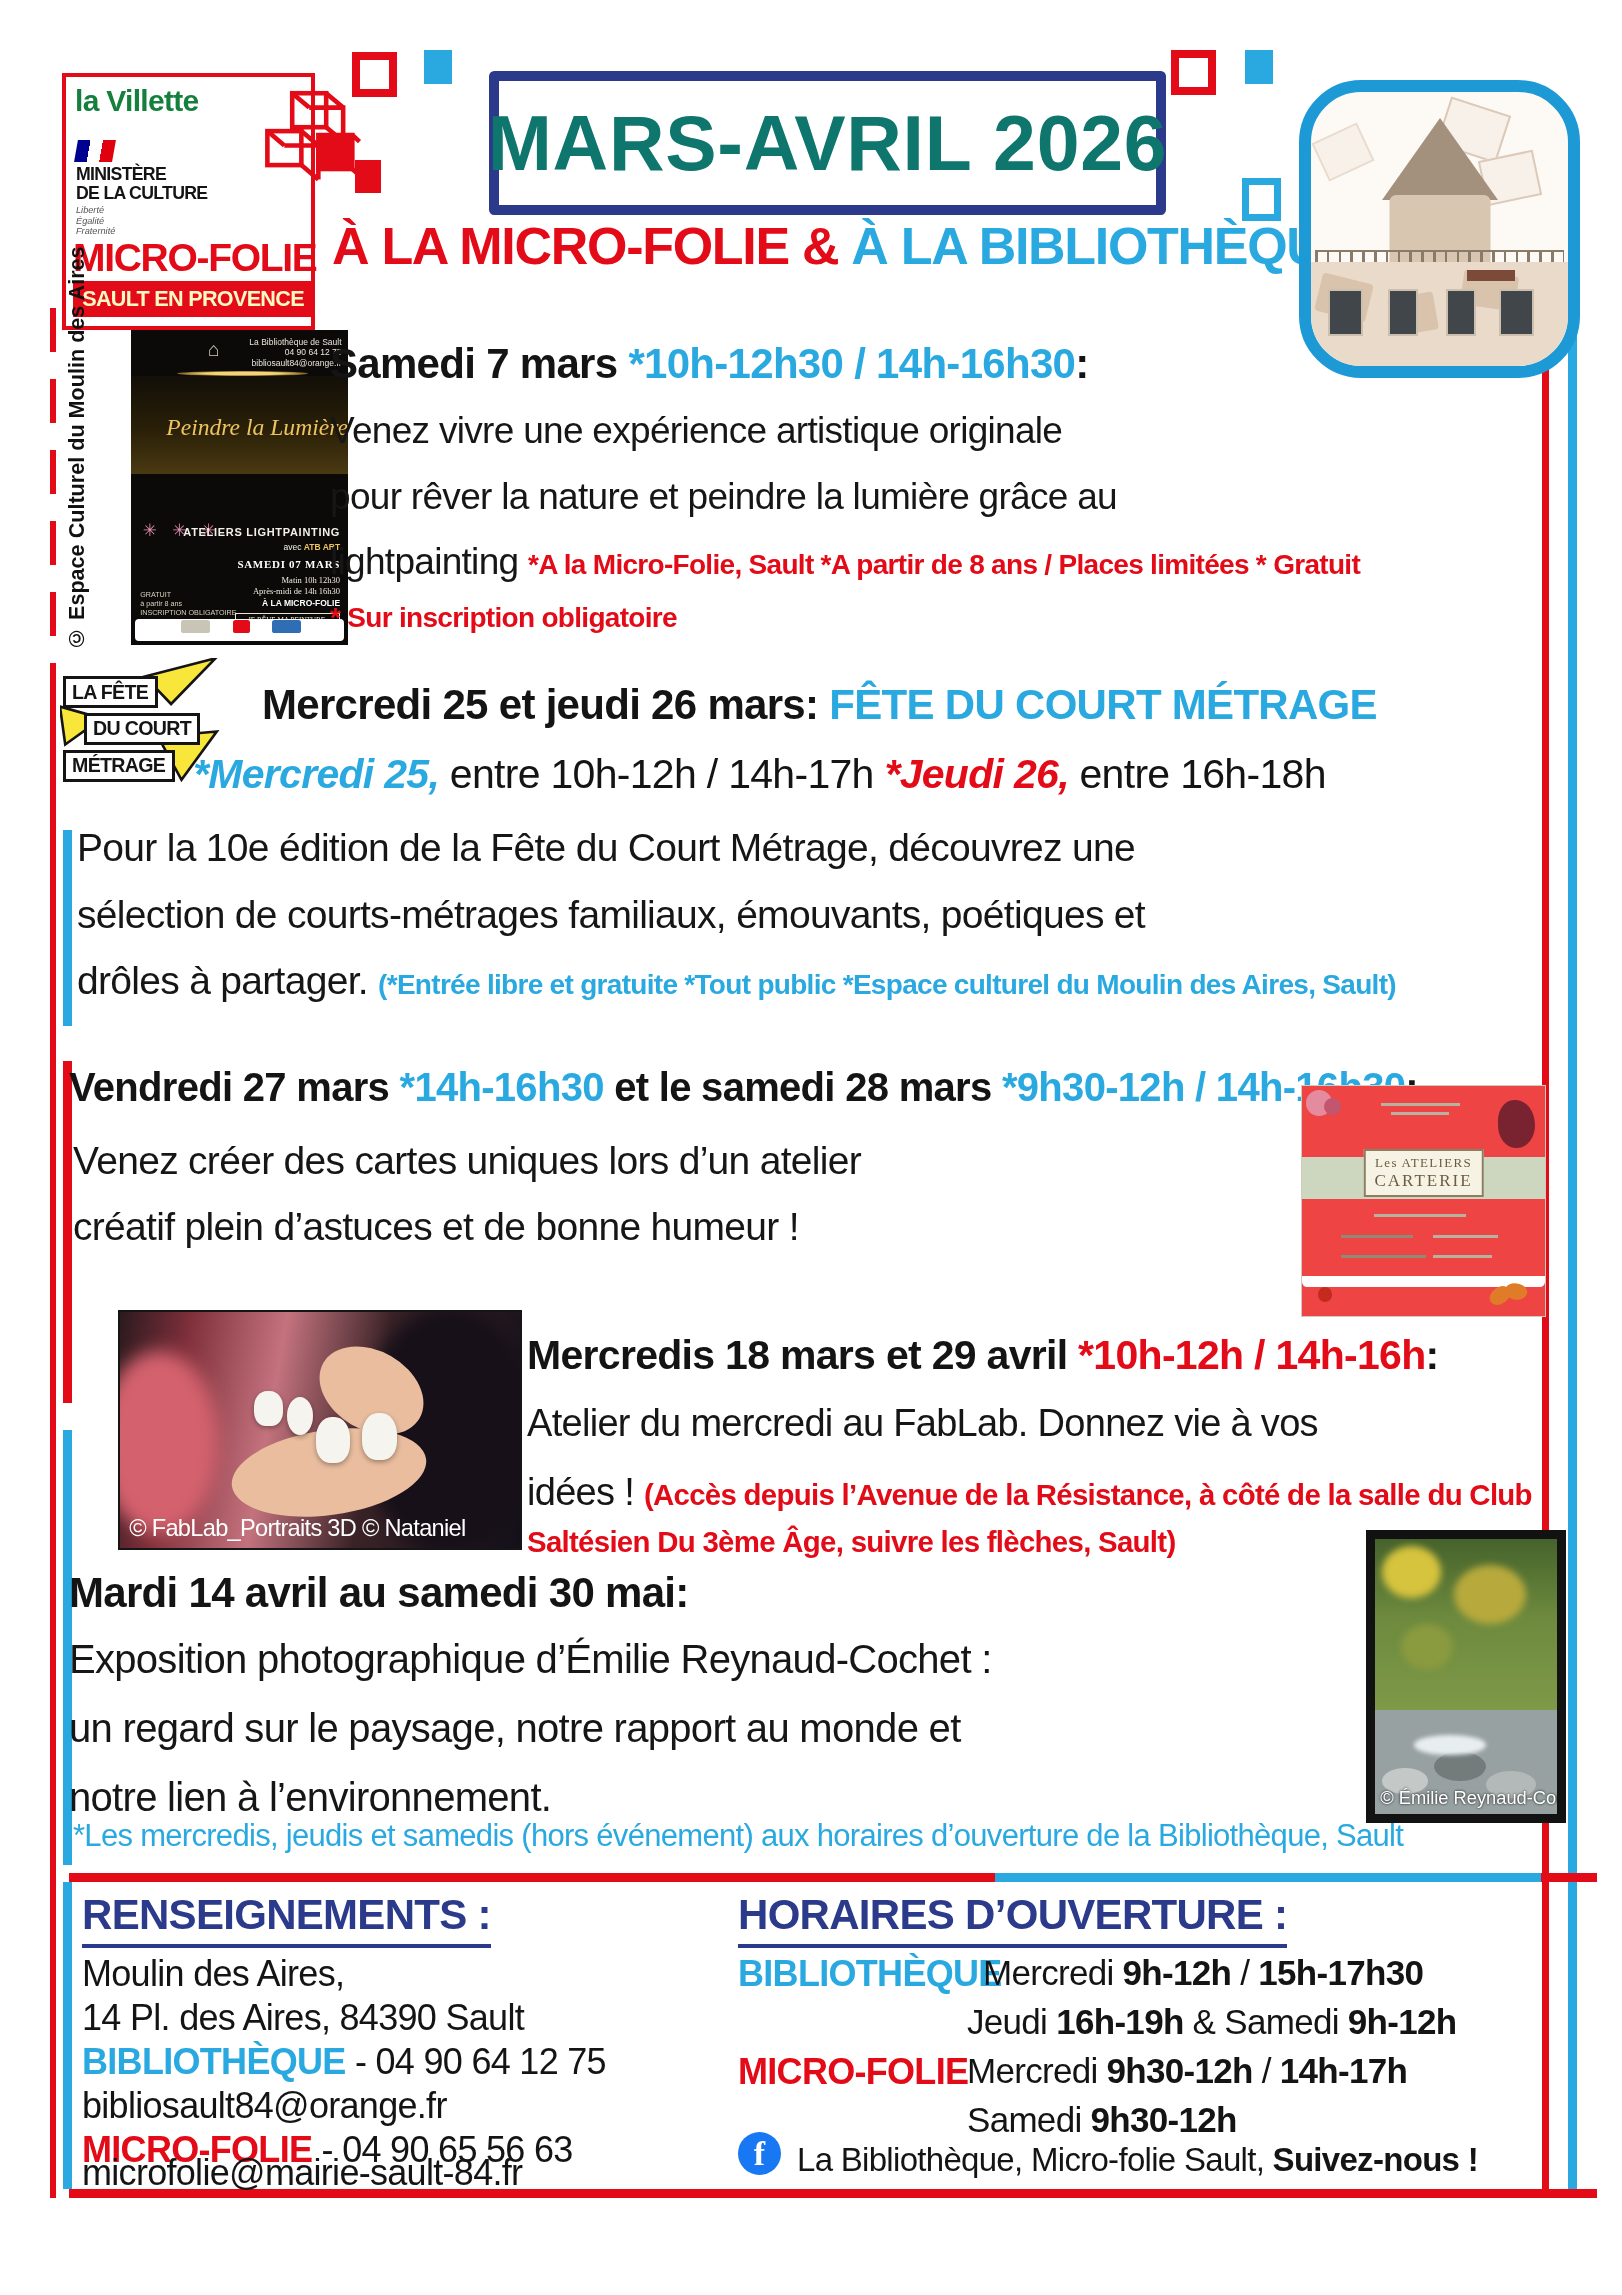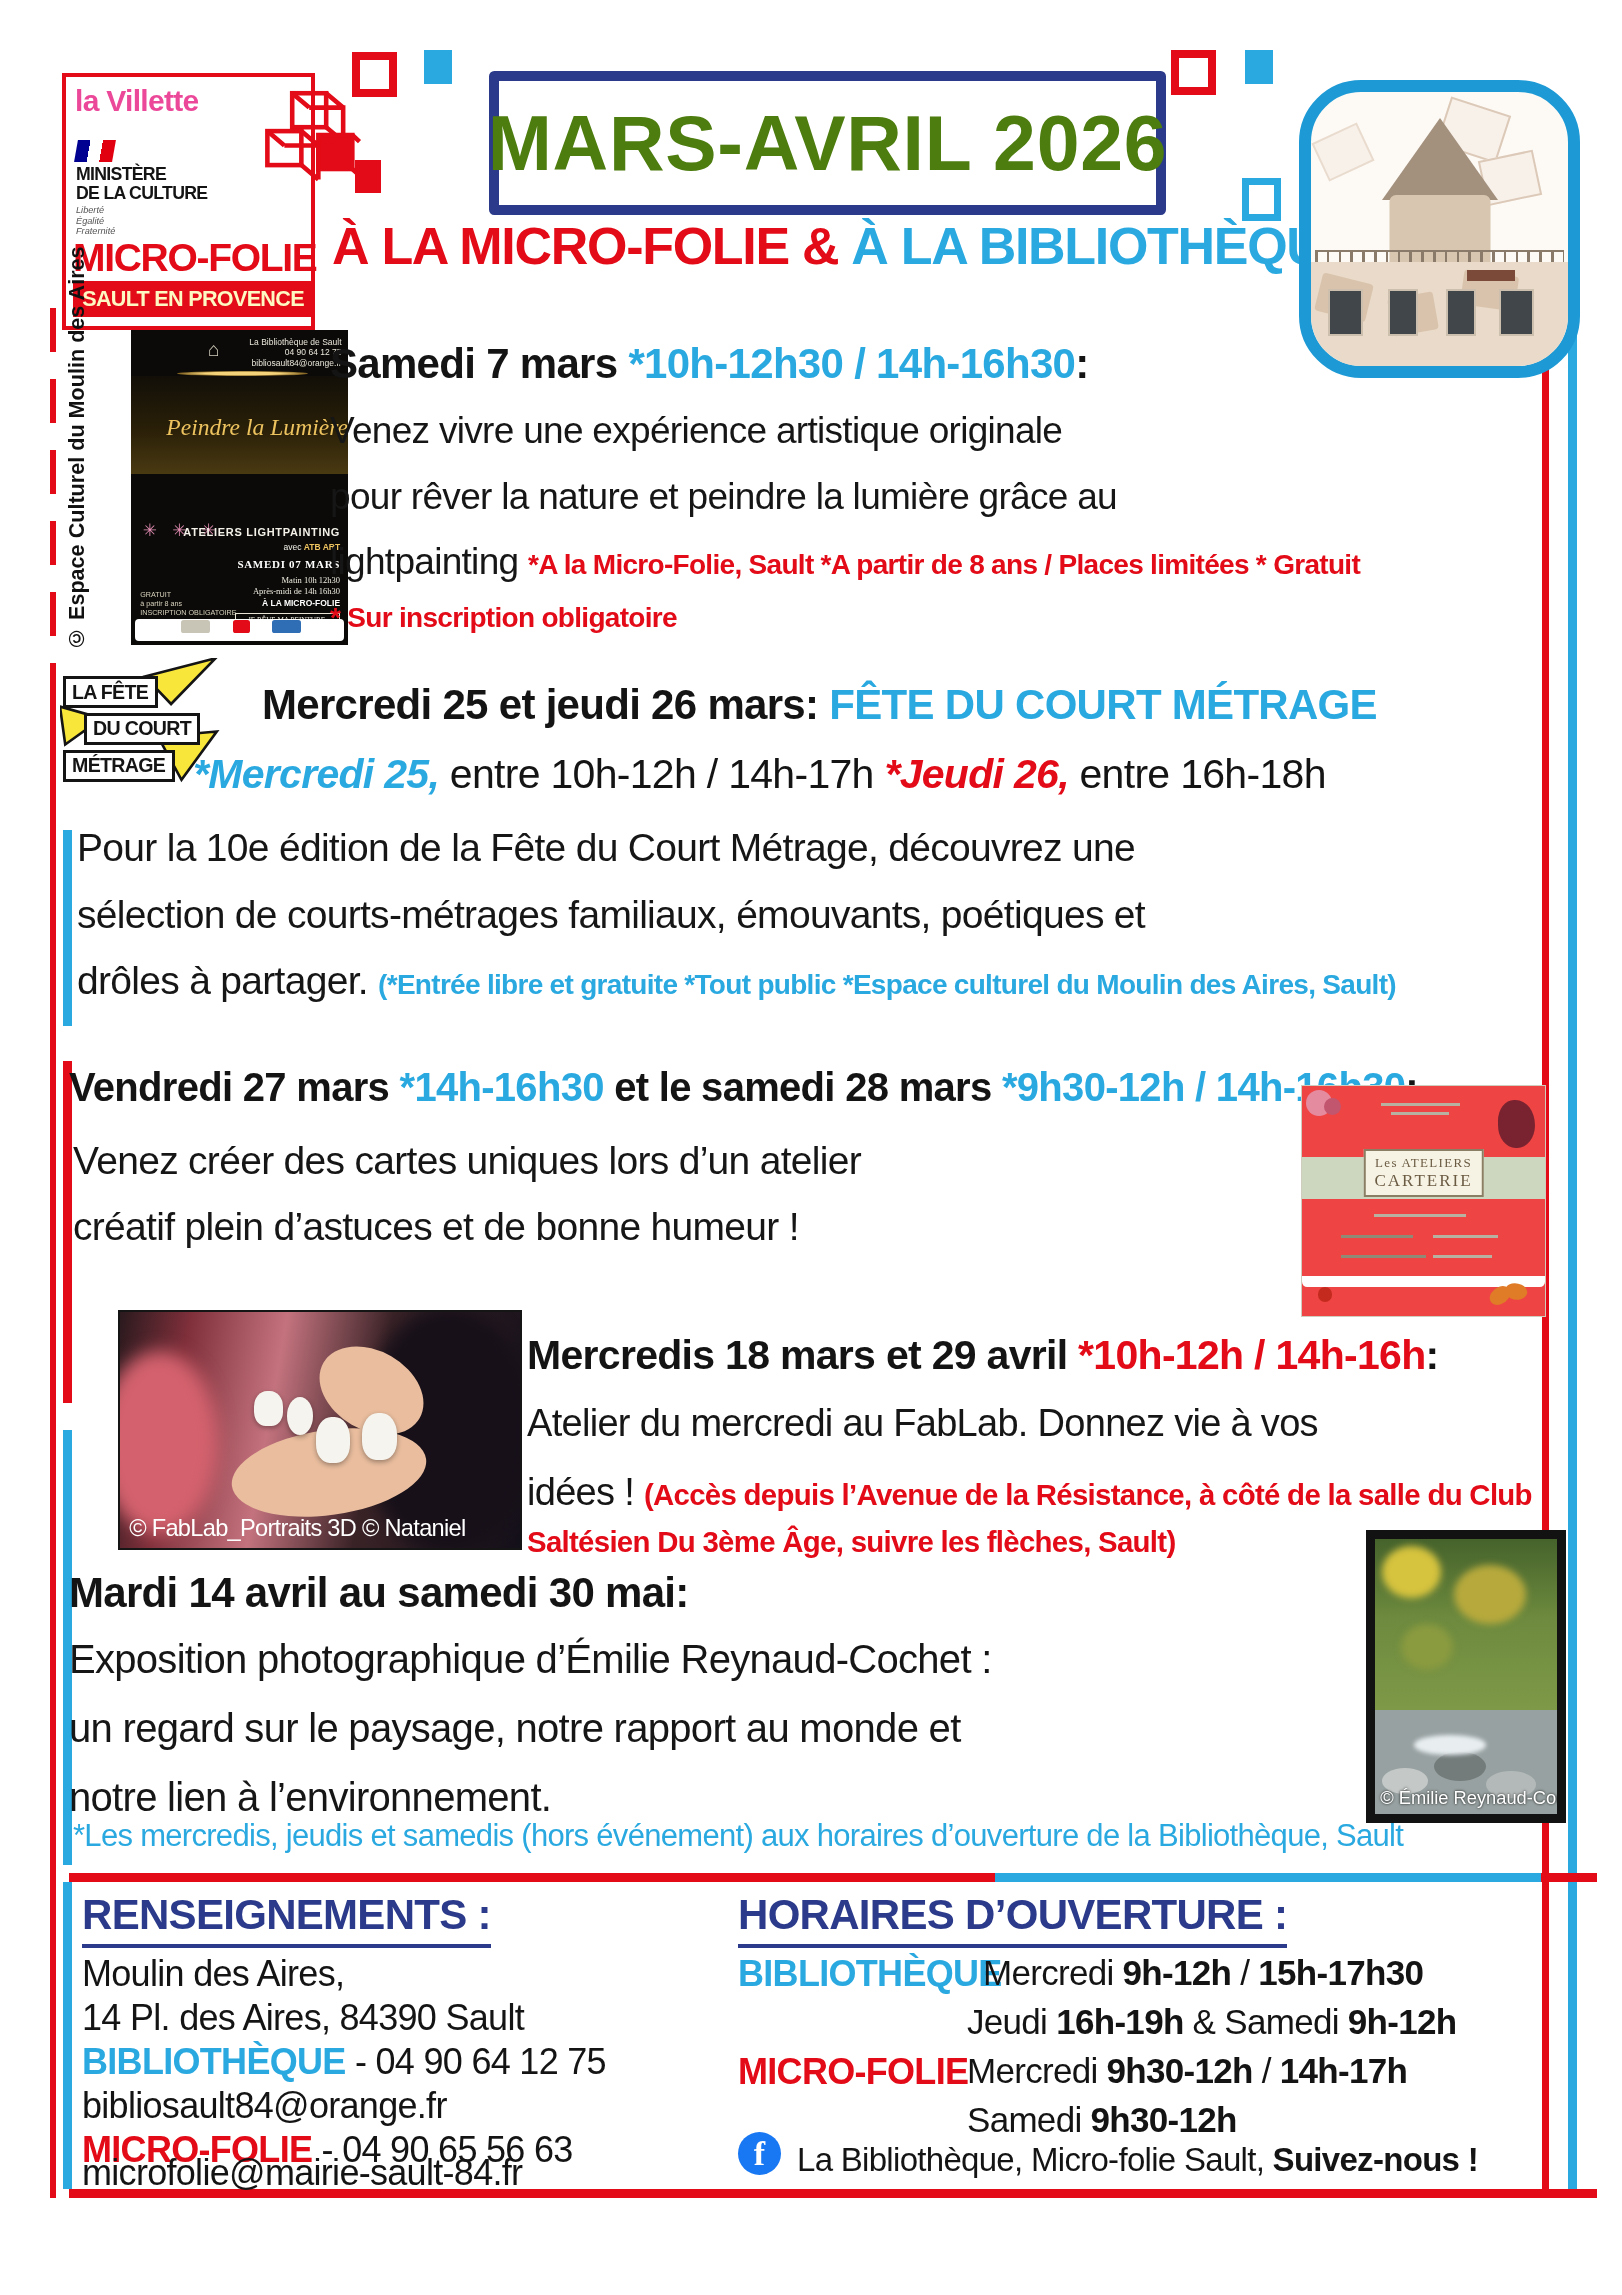--- a/index.html
+++ b/index.html
@@ -9,33 +9,33 @@
 
   
   .c-k{color:#141414}
   .c-cyan{color:#29a9e0}
   .c-red{color:#e30b17}
   .it{font-style:italic}
   .bold{font-weight:bold}
 
   
   .logo-box{left:62px;top:73px;width:245px;height:249px;border:4.6px solid #e30b17;background:#fff;}
-  .villette{left:75px;top:84px;font-size:30px;font-weight:bold;color:#ec4899;letter-spacing:-0.7px;}
+  .villette{left:75px;top:84px;font-size:30px;font-weight:bold;color:#15803d;letter-spacing:-0.7px;}
   .flag{left:76px;top:140px;width:38px;height:22px;transform:skewX(-10deg);
         background:linear-gradient(90deg,#000091 0 33%,#ffffff 33% 66%,#e1000f 66% 100%);}
   .ministere{left:76px;top:165px;font-size:17.7px;line-height:19px;font-weight:bold;color:#141414;letter-spacing:-0.7px;}
   .devise{left:76px;top:205px;font-size:9.2px;line-height:10.5px;font-style:italic;color:#555;}
   .brand{left:73px;top:236px;font-size:39px;font-weight:bold;color:#e30b17;letter-spacing:-1.3px;}
   .brand-sub{left:73px;top:281px;background:#e30b17;color:#fef9c3;font-size:21.6px;font-weight:bold;
              padding:5.2px 9.2px;letter-spacing:-0.7px;}
   .cubes{left:258px;top:88px;}
 
   .title-box{left:489px;top:71px;width:657px;height:124px;border:10.5px solid #2b3a8a;border-radius:5.2px;
              display:flex;align-items:center;justify-content:center;background:#fff;}
-  .title-text{font-size:77px;font-weight:bold;color:#4d7c0f;letter-spacing:0.7px;white-space:nowrap;}
+  .title-text{font-size:77px;font-weight:bold;color:#0f766e;letter-spacing:0.7px;white-space:nowrap;}
   .subtitle{left:332px;top:216px;font-size:52px;font-weight:bold;letter-spacing:-1.3px;white-space:nowrap;}
 
   .sq{position:absolute;}
   .sq-red-o{width:29px;height:29px;border:8.5px solid #e30b17;background:#fff;}
   .sq-blue-f{width:27.5px;height:34px;background:#29a9e0;}
   .sq-red-f{width:26px;height:33px;background:#e30b17;}
   .sq-blue-o{width:25px;height:29px;border:7.9px solid #29a9e0;background:#fff;}
 
   .tower-box{left:1299px;top:80px;width:257px;height:274px;border:12.4px solid #1d9ad6;border-radius:62px;
              overflow:hidden;background:#fdfaf5;}

